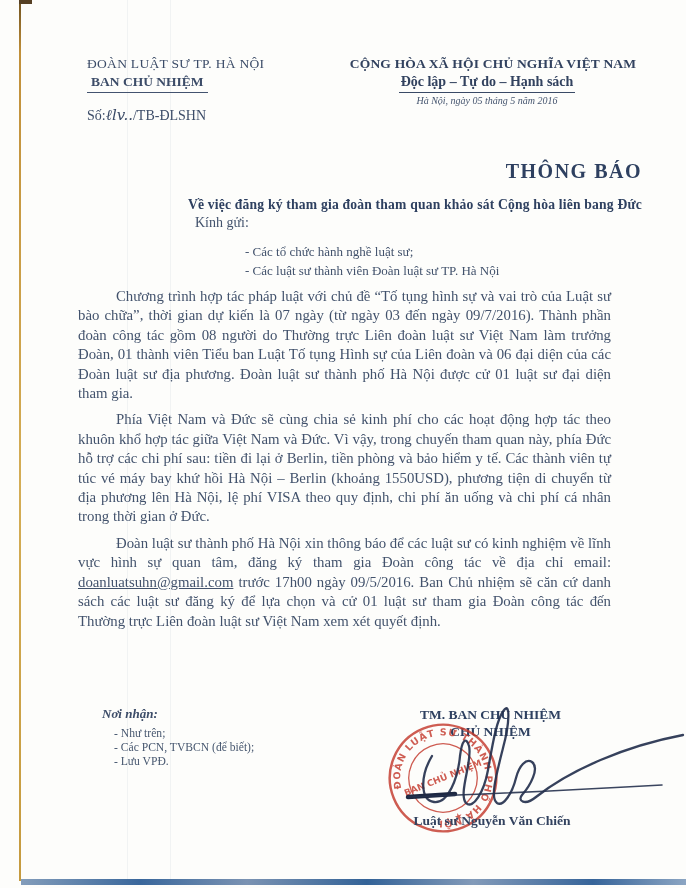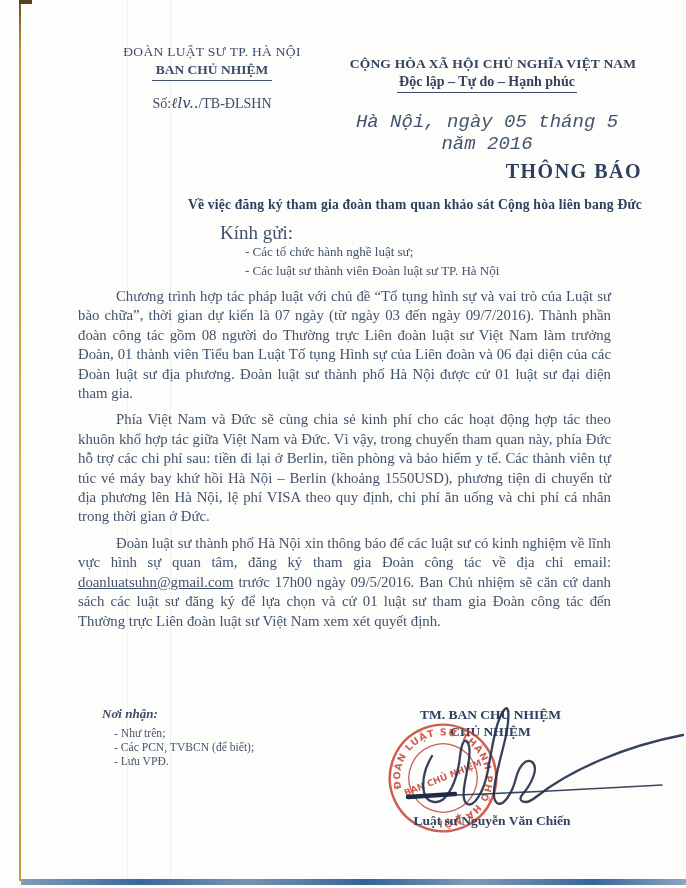--- a/index.html
+++ b/index.html
@@ -12,37 +12,37 @@
   
   .edge-line-orange{position:absolute;left:19px;top:0;width:2px;height:881px;
     background:linear-gradient(#6e5120,#c1903a 6%,#d4ad55 55%,#c59a3e 100%);}
   .corner-mark{position:absolute;left:19px;top:0;width:13px;height:4px;background:#564024;}
   .faint-line{position:absolute;top:0;width:1px;height:881px;background:rgba(140,155,180,0.10);}
   .faint-line.a{left:127px;}
   .faint-line.b{left:170px;}
   .bottom-edge{position:absolute;left:21px;top:879px;width:665px;height:6px;
     background:linear-gradient(90deg,rgba(110,140,175,.85),rgba(47,95,150,.95) 18%,rgba(90,120,160,.8) 34%,rgba(40,90,145,.95) 52%,rgba(100,130,168,.8) 68%,rgba(44,92,148,.95) 86%,rgba(120,150,185,.85));}
   
-  .hdr-left{position:absolute;left:87px;top:44px;width:250px;text-align:center;color:#3c4c68;}
+  .hdr-left{position:absolute;left:87px;top:56px;width:250px;text-align:left;color:#3c4c68;}
   .org-parent{font-size:13.5px;letter-spacing:.3px;}
   .org{font-size:13.5px;font-weight:bold;margin-top:2px;}
   .org span{display:inline-block;border-bottom:1.2px solid #43536f;padding:0 4px 2px;}
   .so-line{margin-top:13px;font-size:14px;}
   .handwritten{font-style:italic;font-family:"DejaVu Serif",serif;font-size:15px;color:#3a4a66;}
   .hdr-right{position:absolute;left:337px;top:56px;width:300px;text-align:center;color:#32425f;}
   .motto1{font-size:13.5px;font-weight:bold;letter-spacing:.2px;margin-left:12px;}
   .motto2{font-size:14px;font-weight:bold;margin-top:2px;}
   .motto2 span{display:inline-block;border-bottom:1.3px solid #3a4a66;padding:0 2px 2px;}
-  .dateline{margin-top:18px;font-size:19px;font-style:italic;color:#44546e;font-family:Liberation Mono, monospace;}
+  .dateline{margin-top:2px;font-size:10px;font-style:italic;color:#44546e;}
   
   .title-block{position:absolute;left:112px;top:160px;width:530px;text-align:right;color:#2e4060;}
   .doc-title{font-size:20px;font-weight:bold;letter-spacing:1.5px;}
   .doc-subtitle{font-size:13.6px;font-weight:bold;margin-top:14px;letter-spacing:.2px;}
   
-  .recipients-label{position:absolute;left:195px;top:222px;font-size:19px;margin-left:25px;}
+  .recipients-label{position:absolute;left:195px;top:215px;font-size:14px;}
   .recipients-items{position:absolute;left:245px;top:243px;font-size:13px;line-height:18.5px;}
   
   .body-text{position:absolute;left:78px;top:287px;width:533px;
     font-size:14.8px;line-height:19.4px;text-align:justify;color:#42526c;}
   .body-text p{margin:0 0 7px;text-indent:38px;}
   .email{text-decoration:underline;}
   .closing{margin-top:4px;}
   
   .noi-nhan{position:absolute;left:102px;top:706px;font-size:13px;font-weight:bold;font-style:italic;color:#3c4c68;}
   .noi-nhan-items{position:absolute;left:114px;top:727px;font-size:11.6px;line-height:14.2px;color:#47576f;}
@@ -67,21 +67,21 @@
   <div class="bottom-edge"></div>
 
   <div class="hdr-left">
     <div class="org-parent">ĐOÀN LUẬT SƯ TP. HÀ NỘI</div>
     <div class="org"><span>BAN CHỦ NHIỆM</span></div>
     <div class="so-line"><span>Số:</span><span class="handwritten">ℓlv..</span><span>/TB-ĐLSHN</span></div>
   </div>
 
   <div class="hdr-right">
     <div class="motto1">CỘNG HÒA XÃ HỘI CHỦ NGHĨA VIỆT NAM</div>
-    <div class="motto2"><span>Độc lập – Tự do – Hạnh phúc</span></div>
+    <div class="motto2"><span>Độc lập – Tự do – Hạnh sách</span></div>
     <div class="dateline">Hà Nội, ngày 05 tháng 5 năm 2016</div>
   </div>
 
   <div class="title-block">
     <div class="doc-title">THÔNG BÁO</div>
     <div class="doc-subtitle">Về việc đăng ký tham gia đoàn tham quan khảo sát Cộng hòa liên bang Đức</div>
   </div>
 
   <div class="recipients-label">Kính gửi:</div>
   <div class="recipients-items">

